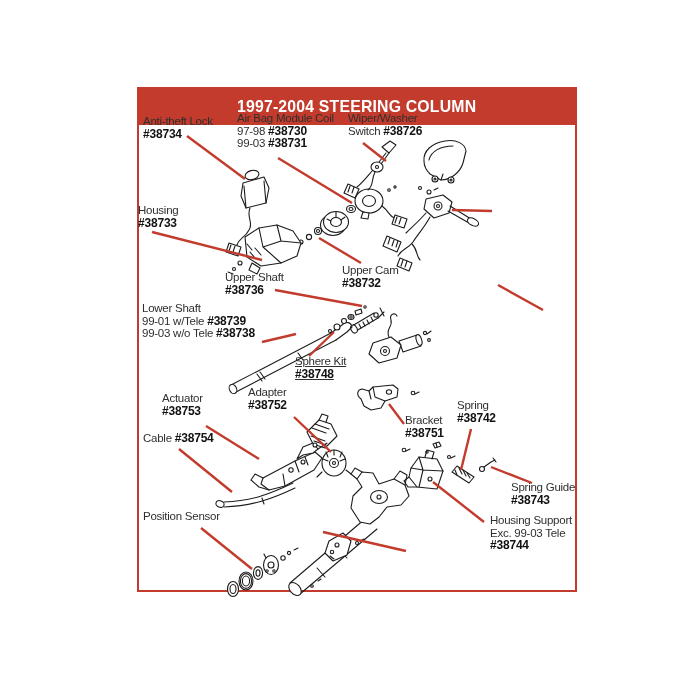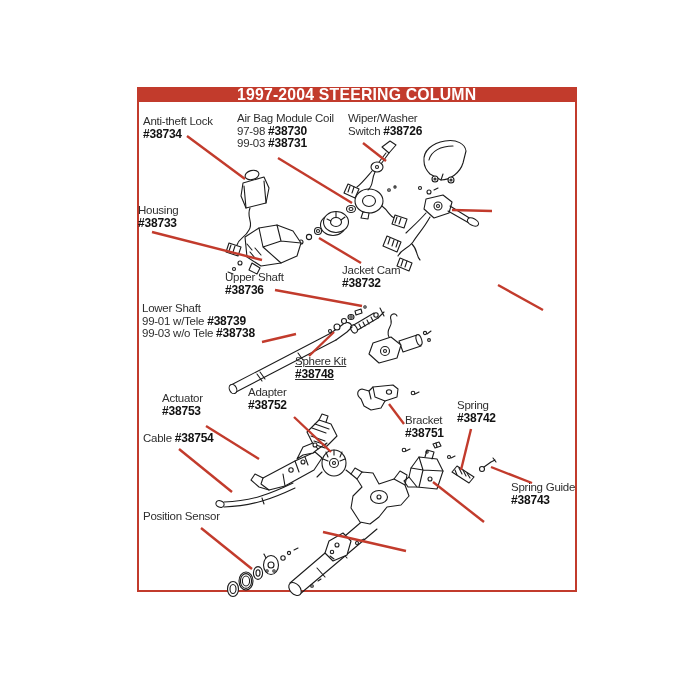--- a/index.html
+++ b/index.html
@@ -1,20 +1,20 @@
 <!DOCTYPE html>
 <html style="--accent: #c23b2c; --ink: #1c1c1c; --label_text: #2f2f2f; --title_text: #ffffff; --background: #ffffff;"><head>
 <meta charset="utf-8">
 <style>
   html,body { margin:0; padding:0; }
   .stage { position:relative; width:680px; height:680px; background:var(--background,#fff); overflow:hidden;
            font-family:"Liberation Sans", sans-serif; }
   .frame { position:absolute; left:137px; top:87px; width:440px; height:505px;
            border:2.5px solid var(--accent,#c23b2c); box-sizing:border-box; }
-  .titlebar { position:absolute; left:137px; top:87px; width:440px; height:15px;
+  .titlebar { position:absolute; left:137px; top:87px; width:440px; height:38px;
               background:var(--accent,#c23b2c); display:flex; align-items:center; justify-content:center; }
   .title { color:var(--title_text,#fff); font-size:17px; font-weight:700; line-height:1;
            letter-spacing:0.2px; transform:scaleX(0.93); white-space:nowrap; }
   .art { position:absolute; left:0; top:0; }
   .k  { fill:none; stroke:var(--ink,#1c1c1c); stroke-width:1.1; stroke-linecap:round; stroke-linejoin:round; }
   .kf { fill:#ffffff; stroke:var(--ink,#1c1c1c); stroke-width:1.1; stroke-linejoin:round; }
   .leader { stroke:var(--accent,#c23b2c); stroke-width:2.4; stroke-linecap:butt; }
   .lbl { position:absolute; font-size:11.5px; line-height:12.6px; letter-spacing:-0.25px;
          color:var(--label_text,#2f2f2f); white-space:nowrap; }
   .lbl b { font-weight:700; font-size:12px; color:#121212; letter-spacing:-0.2px; }
@@ -290,21 +290,21 @@
     <div><span>Housing</span></div>
     <div><b>#38733</b></div>
   </div>
 
   <div class="lbl" style="left:225px;top:271px;">
     <div><span>Upper Shaft</span></div>
     <div><b>#38736</b></div>
   </div>
 
   <div class="lbl" style="left:342px;top:264px;">
-    <div><span>Jacket Cam</span></div>
+    <div><span>Upper Cam</span></div>
     <div><b>#38732</b></div>
   </div>
 
 
   <div class="lbl" style="left:142px;top:302px;">
     <div><span>Lower Shaft</span></div>
     <div><span>99-01 w/Tele </span><b>#38739</b></div>
     <div><span>99-03 w/o Tele </span><b>#38738</b></div>
   </div>
 
@@ -335,19 +335,24 @@
   <div class="lbl" style="left:457px;top:399px;">
     <div><span>Spring</span></div>
     <div><b>#38742</b></div>
   </div>
 
   <div class="lbl" style="left:494px;top:481px;margin-left:17px;">
     <div><span>Spring Guide</span></div>
     <div><b>#38743</b></div>
   </div>
 
+  <div class="lbl" style="left:490px;top:514px;">
+    <div><span>Housing Support</span></div>
+    <div><span>Exc. 99-03 Tele</span></div>
+    <div><b>#38744</b></div>
+  </div>
 
   <div class="lbl" style="left:143px;top:510px;">
     <div><span>Position Sensor</span></div>
   </div>
 
 
 </div>
 
 </body></html>

